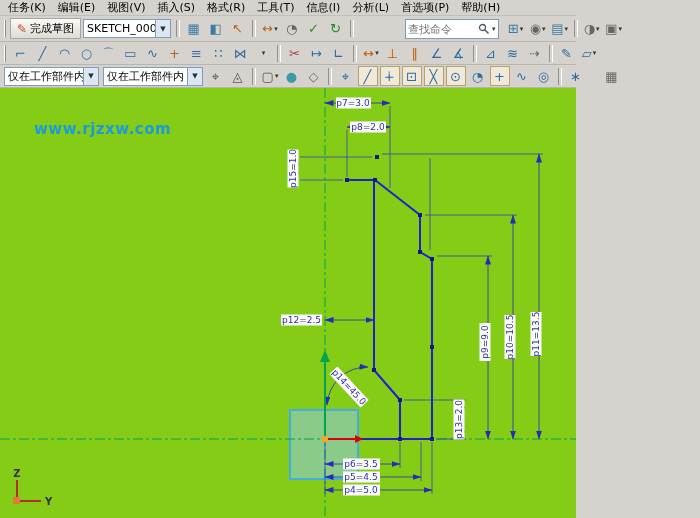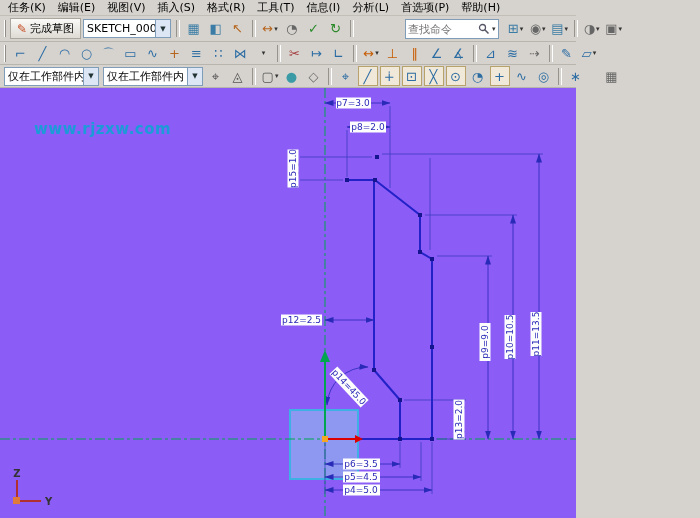--- a/index.html
+++ b/index.html
@@ -24,21 +24,21 @@
   .tbtn{display:inline-flex;align-items:center;justify-content:center;min-width:20px;height:20px;margin:0 1px;border:1px solid transparent}
   .tbtn .glyph{font-size:13px;line-height:1}
   .tbtn .dd{font-size:7px;color:#333;margin-left:1px}
   .tbtn[data-state="active"]{background:#f0e8d8;border:1px solid #b8a26c}
   span.tbtn[data-name="separator"]{min-width:0;width:4px;height:17px;margin:0 3px;border:none;border-left:1px solid #95938c;border-right:1px solid #fff}
   .findbox{display:inline-flex;align-items:center;height:20px;background:#fff;border:1px solid #7f9db9;margin-left:48px;padding:0 2px}
   .findbox input{border:0;outline:0;width:70px;height:15px;font-size:11px;font-family:Liberation Sans, sans-serif;color:#444}
   .right-icons{margin-left:6px}
 
   
-  .canvas{flex:1;position:relative;background:#8b5cf6;overflow:hidden}
+  .canvas{flex:1;position:relative;background:#84cc16;overflow:hidden}
   .canvas svg{display:block}
   svg text{font-family:"DejaVu Sans","Liberation Sans",sans-serif}
   .cl{stroke:#00a550;stroke-width:1;stroke-dasharray:10 3 3 3;fill:none}
   .profile{stroke:#2222c8;stroke-width:2;fill:none;stroke-linejoin:round}
   .ext{stroke:#3c3cc0;stroke-width:0.8;fill:none}
   .dim{stroke:#2a2ab8;stroke-width:0.8;fill:none}
   .dimtxt{font-size:9px;fill:#2a2ab8}
   .dimbg{fill:#fdfdfd}
   .vdot{fill:#15158f}
   .watermark{font-size:15px;font-weight:bold;fill:#1b9bd7;letter-spacing:0.5px}

